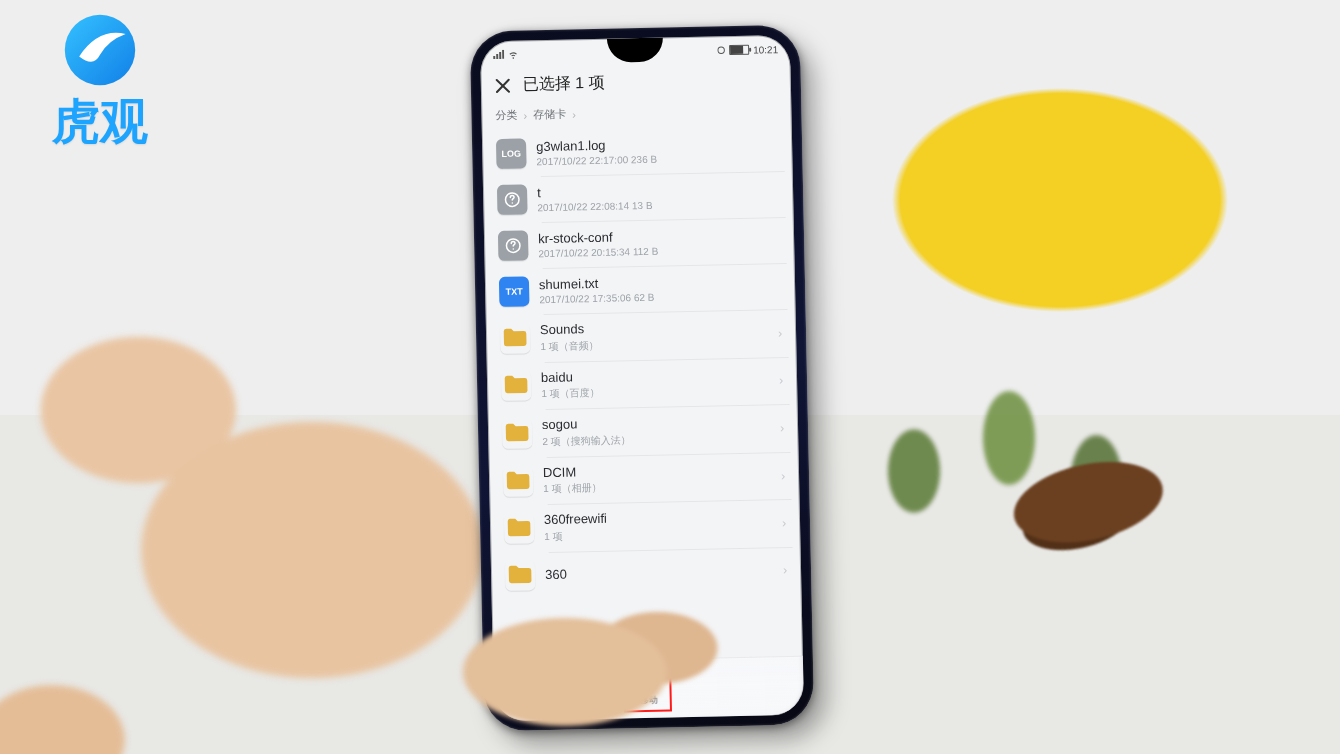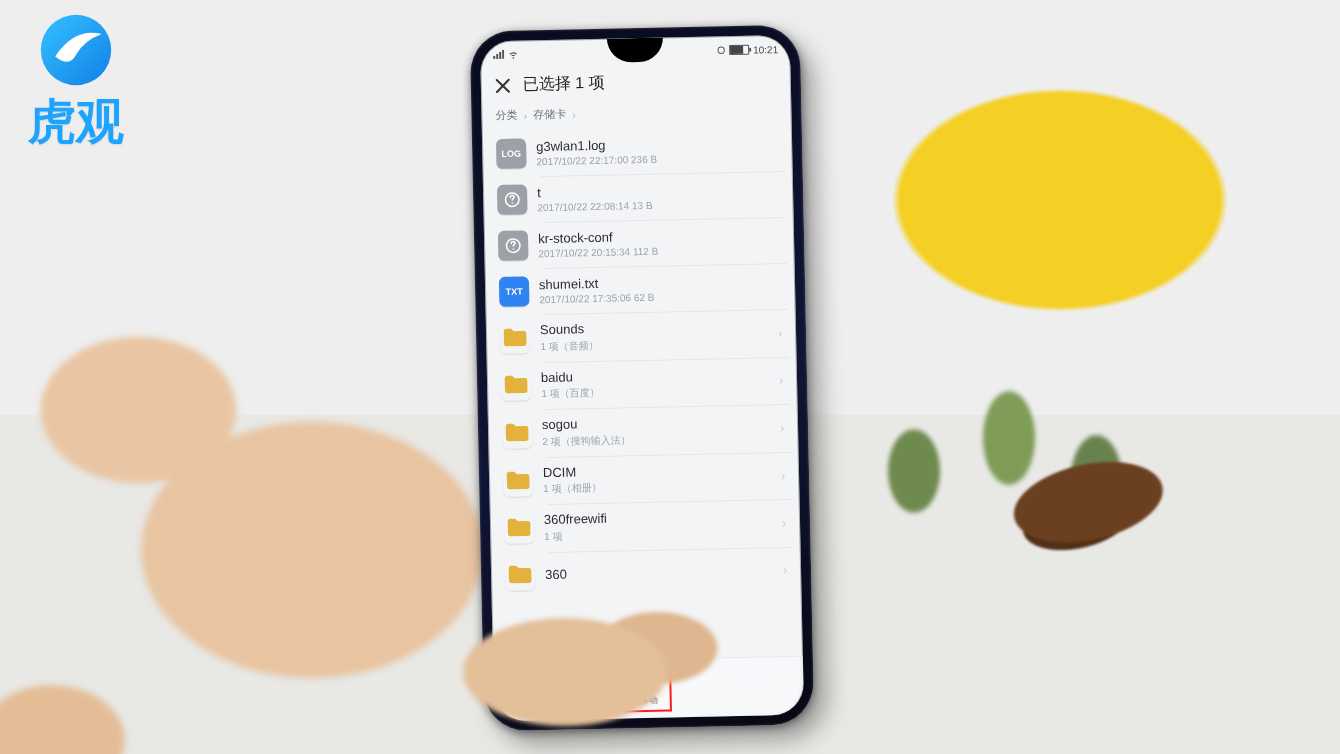--- a/index.html
+++ b/index.html
@@ -18,21 +18,21 @@
     width: 1340px;
     height: 754px;
     background:
       radial-gradient(ellipse 420px 280px at 1060px 200px, #f4cf24 0 38%, transparent 40%),
       radial-gradient(ellipse 260px 170px at 1050px 200px, #fff 0 38%, transparent 41%),
       linear-gradient(180deg, #eeeeee 0 55%, #e8e8e5 55% 100%);
   }
   .watermark {
     position: absolute;
     top: 10px;
-    left: 28px;
+    left: 52px;
     color: #1da4ff;
     font-weight: 700;
     font-size: 48px;
     text-shadow: 0 1px 2px rgba(0,0,0,.1);
     display:flex; flex-direction:column; align-items:center;
   }
   .watermark svg { width: 80px; height: 80px; display:block; }
 
   
   .pinecone {

